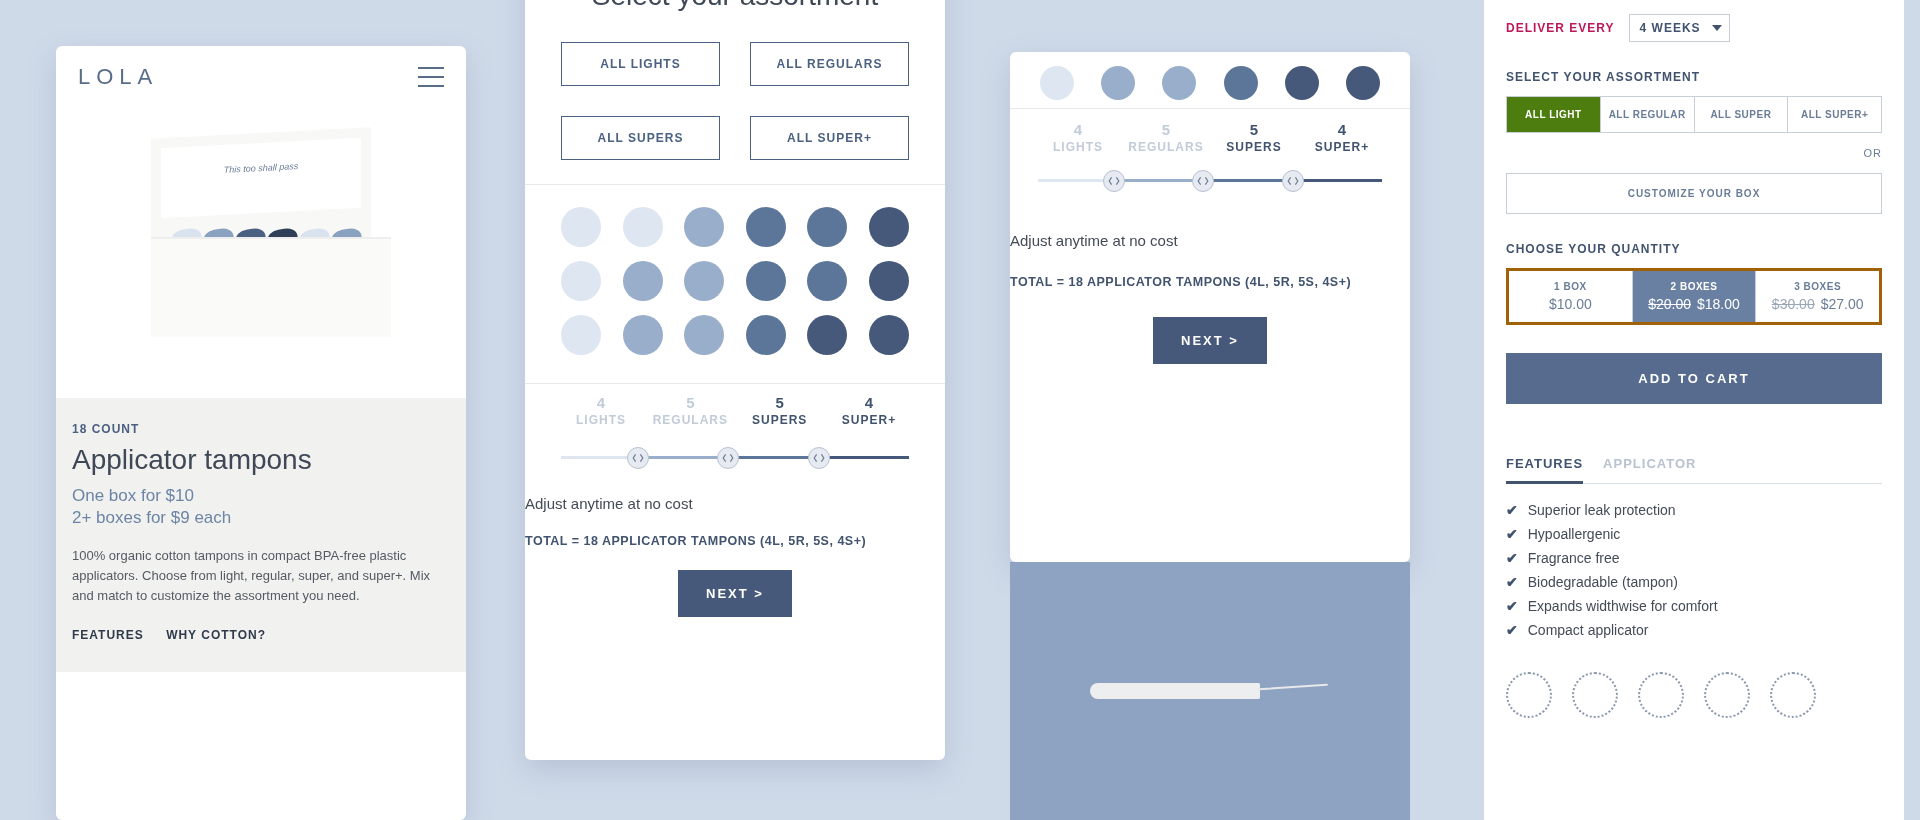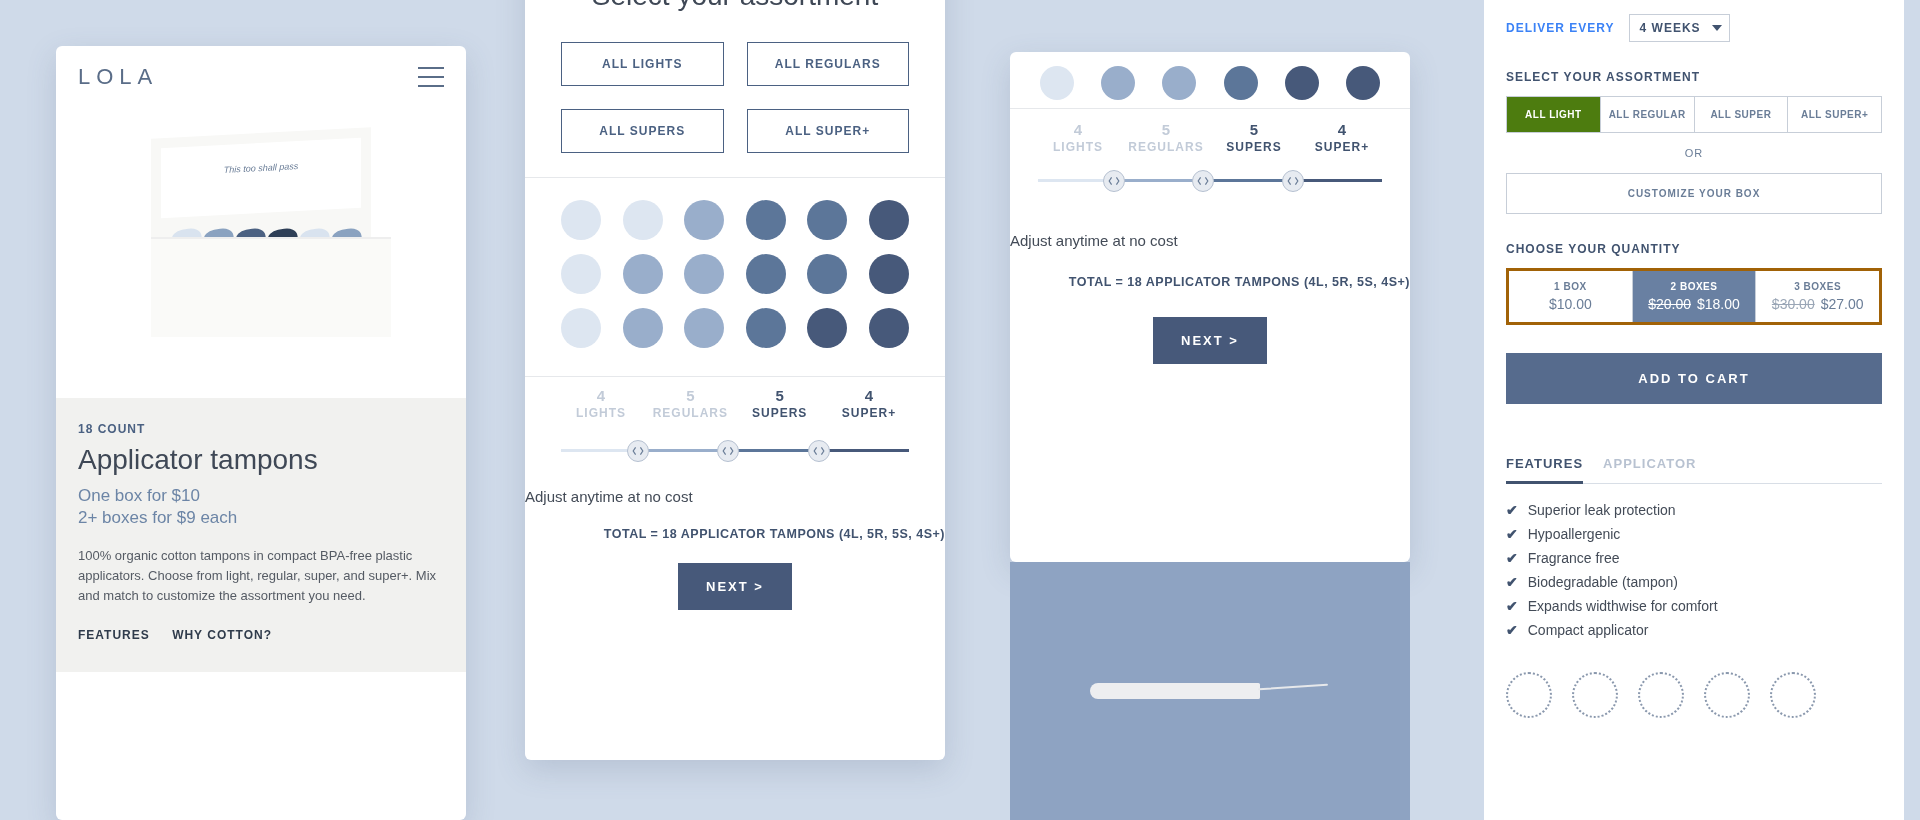--- a/index.html
+++ b/index.html
@@ -50,34 +50,34 @@
   }
   .tampons-pile i{
     width:30px; height:22px; border-radius:40% 40% 45% 45%;
     transform: rotate(-10deg);
   }
   .tampons-pile i:nth-child(4n+1){ background:#d9e3ef; }
   .tampons-pile i:nth-child(4n+2){ background:#8aa2c0; }
   .tampons-pile i:nth-child(4n+3){ background:#4b6182; }
   .tampons-pile i:nth-child(4n+4){ background:#2e3f57; }
 
-  .p1-lower { background:#f1f1ef; padding: 24px 22px 30px 22px; }
+  .p1-lower { background:#f1f1ef; padding: 24px 22px 30px 16px; }
   .count { font-size:12px; letter-spacing:1px; color:#4b6182; font-weight:600; }
   .p1-title { font-size:28px; color:#3f4856; margin-top:8px; font-weight:400; }
   .price-a { color:#6c85a6; font-size:17px; margin-top:10px; }
   .price-b { color:#6c85a6; font-size:17px; margin-top:2px; }
   .desc { font-size:13px; color:#555b64; line-height:1.55; margin-top:18px; }
   .links { margin-top:22px; font-size:12px; letter-spacing:1px; color:#2f3b4b; font-weight:700; }
   .links span { margin-right:18px; cursor:pointer; }
 
   
   .p2 { left: 525px; top: -70px; width: 420px; height: 830px; padding-bottom:30px;}
   .p2-title { text-align:center; font-size:28px; color:#3f4856; margin-top:50px; font-weight:400; padding:0 20px;}
   .preset-grid {
-    display:grid; grid-template-columns: 1fr 1fr; gap:23px; padding: 30px 36px 24px;
+    display:grid; grid-template-columns: 1fr 1fr; gap:30px; padding: 30px 36px 24px;
   }
   .preset-btn {
     border:1px solid #4b6182; background:#fff; color:#4b6182;
     font-size:12px; letter-spacing:1px; padding:14px 6px; text-align:center; font-weight:700;
     cursor:pointer;
   }
   .hr { height:1px; background:#e6e8eb; margin:0 0px; }
   .dot-grid { padding:22px 36px 14px; }
   .dot-row { display:flex; justify-content:space-between; margin-bottom:14px;}
   .dot { width:40px; height:40px; border-radius:50%; }
@@ -100,21 +100,21 @@
   .seg3{ left:48%; width:26%; background:#5c7699;}
   .seg4{ left:74%; width:26%; background:#47597a;}
   .handle {
     position:absolute; top:2px; width:22px; height:22px; border-radius:50%;
     background:#e7ebf1; border:1px solid #b6c1d1; display:flex; align-items:center; justify-content:center;
     cursor:grab;
   }
   .handle svg{ width:12px; height:12px; }
   .h1{ left: calc(22% - 11px);} .h2{ left:calc(48% - 11px);} .h3{ left:calc(74% - 11px);}
   .adjust-note{ text-align:left; font-size:15px; color:#434b57; margin-top:26px;}
-  .total-line{ text-align:right; font-size:12.5px; letter-spacing:0.5px; color:#41536f; font-weight:600; margin-top:22px;}
+  .total-line{ text-align:left; font-size:12.5px; letter-spacing:0.5px; color:#41536f; font-weight:600; margin-top:22px;}
   .next-btn{
     display:block; margin:22px auto 0; background:#47597a; color:#fff;
     border:none; font-size:13px; letter-spacing:2px; font-weight:700;
     padding:16px 28px; cursor:pointer;
   }
 
   
   .p3 { left: 1010px; top: 52px; width: 400px; height: 510px; padding-bottom:26px; overflow:hidden;}
   .p3 .dot-row-single{ display:flex; justify-content:space-between; padding:14px 30px 8px; }
   .p3 .dot{ width:34px; height:34px; }
@@ -138,42 +138,42 @@
     position:absolute; left:168px; top:15px; width:70px; height:2px;
     background:#e6e8eb; border-radius:2px;
     transform: rotate(-4deg);
   }
 
   
   .p4 { left:1484px; top:-10px; width:420px; height:830px; background:#fff; border-radius:0; box-shadow:none;}
   .p4-inner{ padding: 0 22px; color:#41536f; }
   .row-deliver{ display:flex; align-items:center; gap:14px; padding-top:24px;}
   .section-label{
-    font-size:12px; letter-spacing:1px; font-weight:800; color:#3b82f6;
+    font-size:12px; letter-spacing:1px; font-weight:800; color:#be185d;
   }
   .select{
     border:1px solid #c7ced8; padding:6px 28px 6px 10px; font-size:12px; letter-spacing:1px;
     font-weight:700; color:#41536f; background:#fff; cursor:pointer;
     appearance:none; -webkit-appearance:none; position:relative;
   }
   .select-wrap{ position:relative; display:inline-block;}
   .select-wrap::after{
     content:""; position:absolute; right:8px; top:50%; width:0; height:0;
     border-left:5px solid transparent; border-right:5px solid transparent; border-top:6px solid #41536f;
     transform:translateY(-50%); pointer-events:none;
   }
   .sec-head{ font-size:12px; letter-spacing:1px; font-weight:800; margin-top:28px; }
   .chip-row{ display:flex; border:1px solid #c7ced8; margin-top:12px; }
   .chip{
     flex:1; text-align:center; font-size:10px; letter-spacing:0.5px; font-weight:800;
     padding:12px 4px; color:#6a7d97; border-right:1px solid #c7ced8; cursor:pointer;
   }
   .chip:last-child{ border-right:none; }
   .chip.selected{ background:#4d7c0f; color:#fff;}
-  .or{ text-align:center; font-size:11px; letter-spacing:1px; color:#6a7d97; margin:14px 0;}
+  .or{ text-align:right; font-size:11px; letter-spacing:1px; color:#6a7d97; margin:14px 0;}
   .customize{
     border:1px solid #c7ced8; text-align:center; font-size:10px; letter-spacing:1px; font-weight:800;
     color:#6a7d97; padding:14px 0; cursor:pointer;
   }
   .qty-row{ display:flex; border:3px solid #a16207; margin-top:12px;}
   .qty{
     flex:1; text-align:center; padding:10px 4px; border-right:1px solid #c7ced8; cursor:pointer;
   }
   .qty:last-child{ border-right:none;}
   .qty .lab{ font-size:10px; letter-spacing:0.5px; font-weight:800; color:#6a7d97;}

